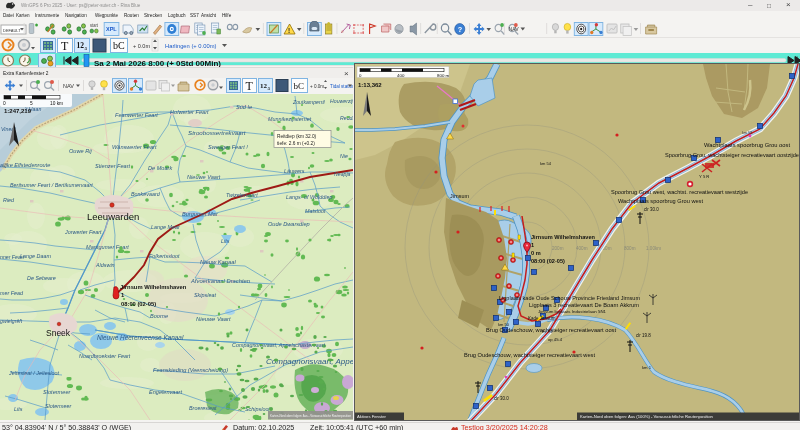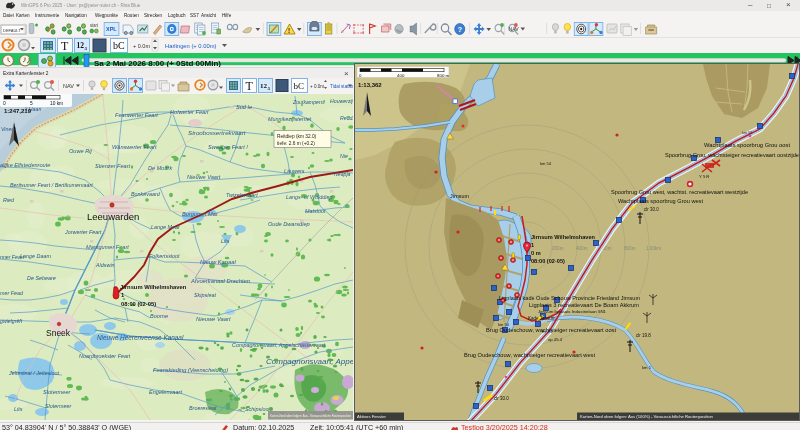--- a/index.html
+++ b/index.html
@@ -4,21 +4,21 @@
 <style>
 *{margin:0;padding:0;box-sizing:border-box}
 html,body{width:800px;height:430px;overflow:hidden;font-family:"Liberation Sans",sans-serif;background:#f4f3f1}
 .abs{position:absolute}
 #app{position:relative;width:800px;height:430px}
 #titlebar{left:0;top:0;width:800px;height:11px;background:#eceae9;color:#8f8f8f;font-size:4.6px;line-height:11px}
 #menubar{left:0;top:11px;width:800px;height:10px;background:#f4f3f1;font-size:4.6px;color:#1c1c1c;line-height:10px}
 #menubar span{position:absolute;top:0}
 #tb1{left:0;top:21px;width:800px;height:17px;background:#f4f3f1;border-bottom:1px solid #e4e2e0}
 #tb2{left:0;top:38px;width:800px;height:15px;background:#f4f3f1}
-#tb3{left:0;top:53px;width:800px;height:13px;background:#22c55e;border-bottom:1px solid #e4e2e0}
+#tb3{left:0;top:53px;width:800px;height:13px;background:#5eead4;border-bottom:1px solid #e4e2e0}
 #lph{left:0;top:67px;width:353px;height:11px;background:#f0eeec;font-size:4.8px;color:#222;line-height:11px;border-top:1px solid #dcdad8}
 #lptb{left:0;top:78px;width:353px;height:16px;background:#f4f3f1}
 #lmap{left:0;top:94px;width:353px;height:326px}
 #rpanel{left:354px;top:63px;width:446px;height:358px;border:1px solid #5a5a5a;background:#c2b87f}
 #statusbar{left:0;top:422px;width:800px;height:9px;background:#f2f1ef;border-top:1px solid #d8d6d4;font-size:7.2px;color:#222;line-height:9px}
 </style>
 </head>
 <body>
 <div id="app">
 <div class="abs" id="titlebar">

